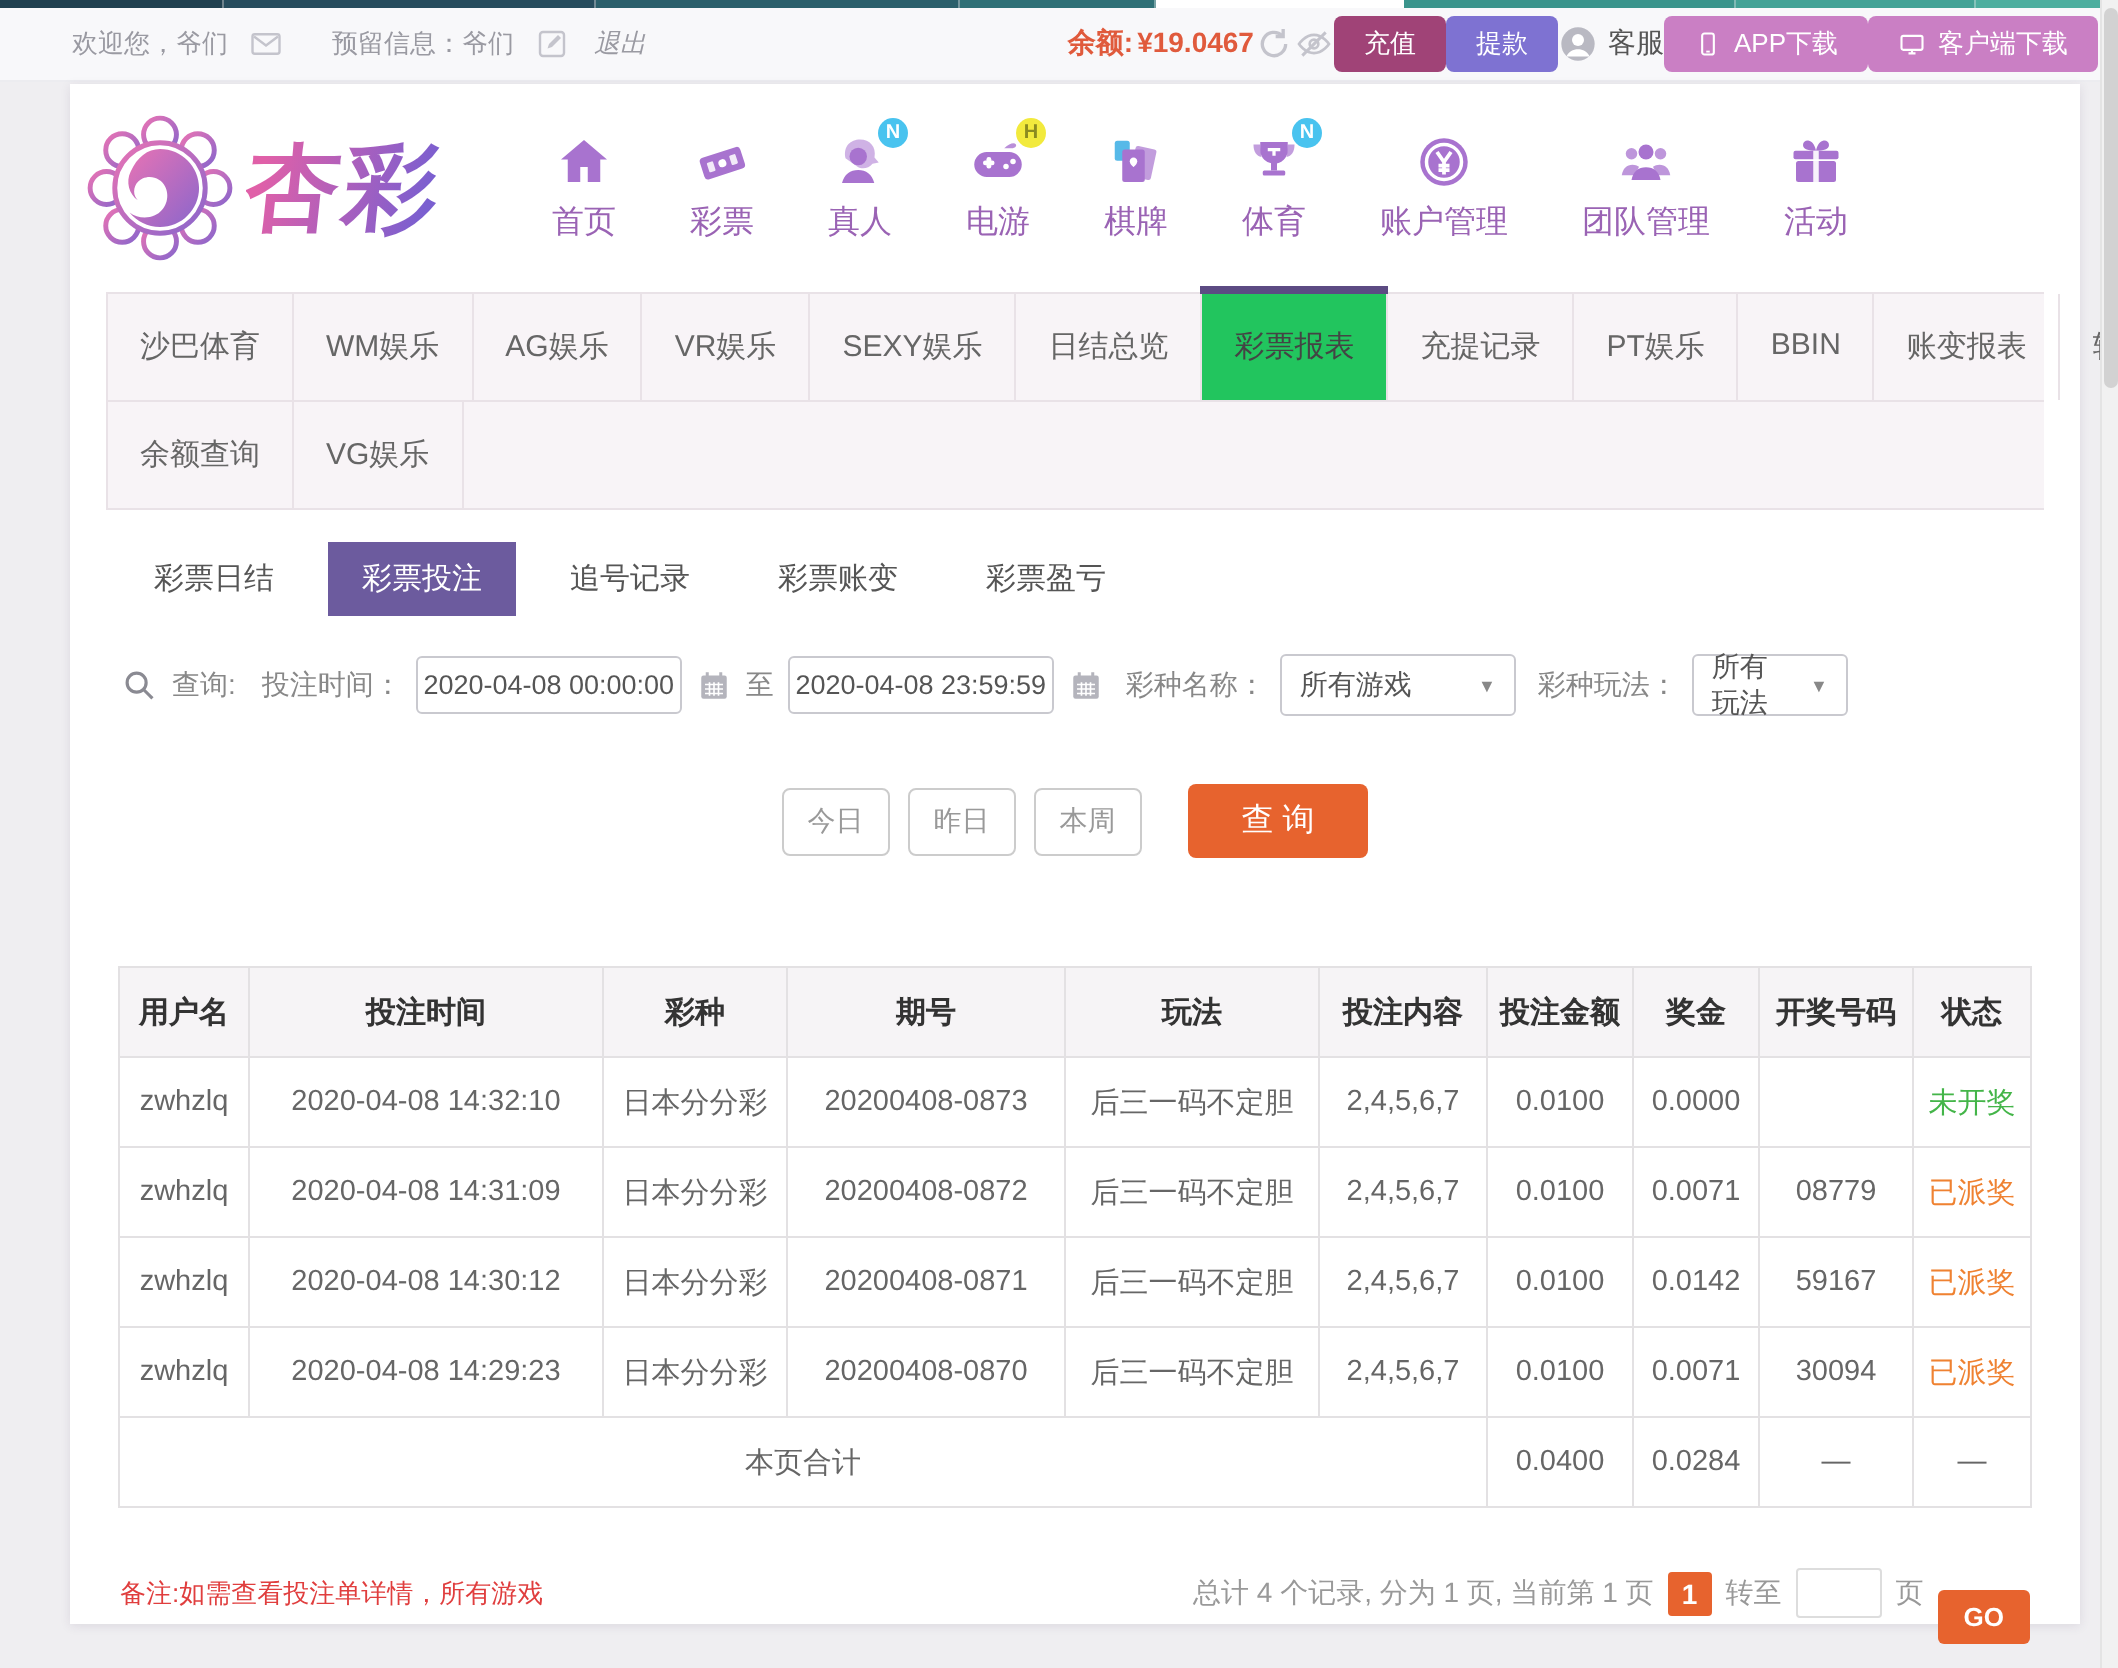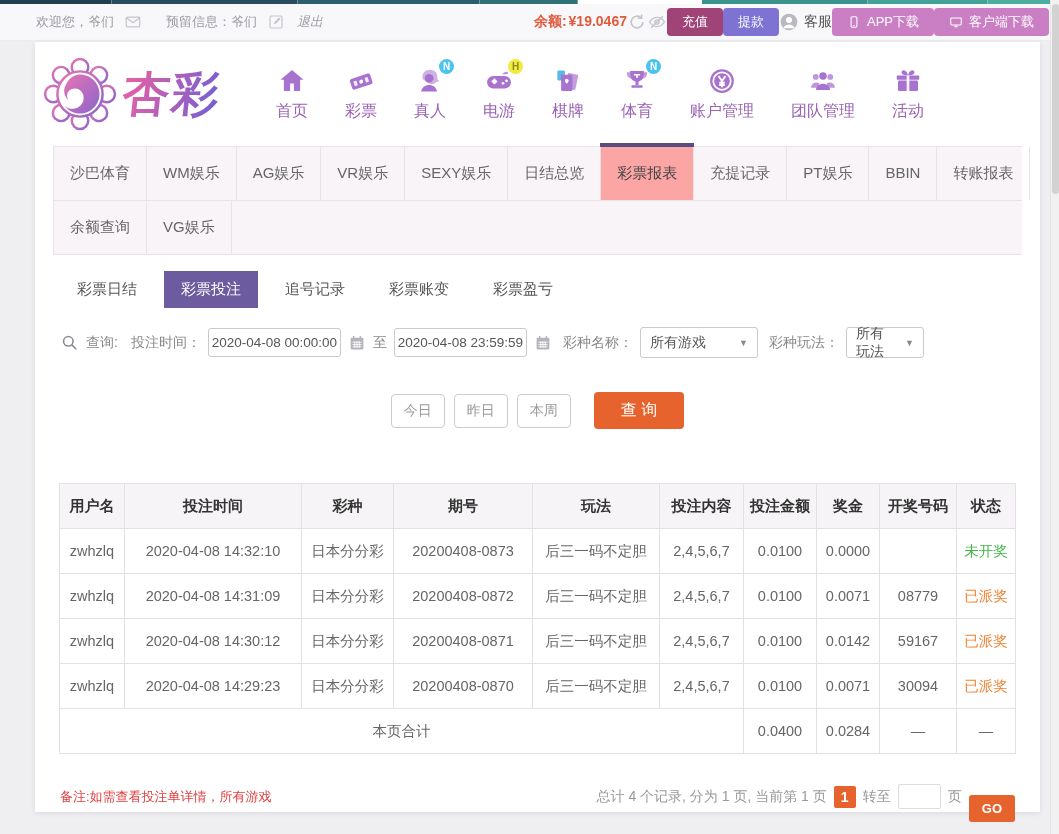--- a/index.html
+++ b/index.html
@@ -67,21 +67,21 @@
     font-size:10px;font-weight:bold;display:flex;align-items:center;justify-content:center;color:#fff;
   }
   
   .tabwrap{margin:0 18px;background:#f8f4f7;border-top:1px solid #e9e2e7;text-align:center;}
   .tab-row{display:flex;border-bottom:1px solid #e9e2e7;}
   .tab{
     padding:17px 16px;font-size:15px;color:#666;cursor:pointer;
     border-right:1px solid #e9e2e7;position:relative;white-space:nowrap;
   }
   .tab:first-child{border-left:1px solid #e9e2e7;}
-  .tab.active{background:#fca5a5;color:#444;}
+  .tab.active{background:#22c55e;color:#444;}
   .tab.active::before{
     content:"";position:absolute;top:-4px;left:-1px;right:-1px;height:4px;
     background:var(--active-tab-bar);
   }
   
   .subtabs{display:flex;gap:10px;padding:16px 0 10px 25px;}
   .subtab{padding:9px 17px;font-size:15px;color:#555;cursor:pointer;white-space:nowrap;}
   .subtab.active{background:var(--subtab-active-bg);color:#fff;}
   
   .filters{display:flex;align-items:center;gap:7px;padding:9px 0 9px 25px;font-size:14px;color:#888;}
@@ -341,20 +341,21 @@
         <div class="tab">沙巴体育</div>
         <div class="tab">WM娱乐</div>
         <div class="tab">AG娱乐</div>
         <div class="tab">VR娱乐</div>
         <div class="tab">SEXY娱乐</div>
         <div class="tab">日结总览</div>
         <div class="tab active">彩票报表</div>
         <div class="tab">充提记录</div>
         <div class="tab">PT娱乐</div>
         <div class="tab">BBIN</div>
+        <div class="tab">账变报表</div>
         <div class="tab">转账报表</div>
       </div>
     <div class="tab-row">
         <div class="tab">余额查询</div>
         <div class="tab">VG娱乐</div>
       </div>
   </div>
 
   <div class="subtabs">
       <div class="subtab">彩票日结</div>

